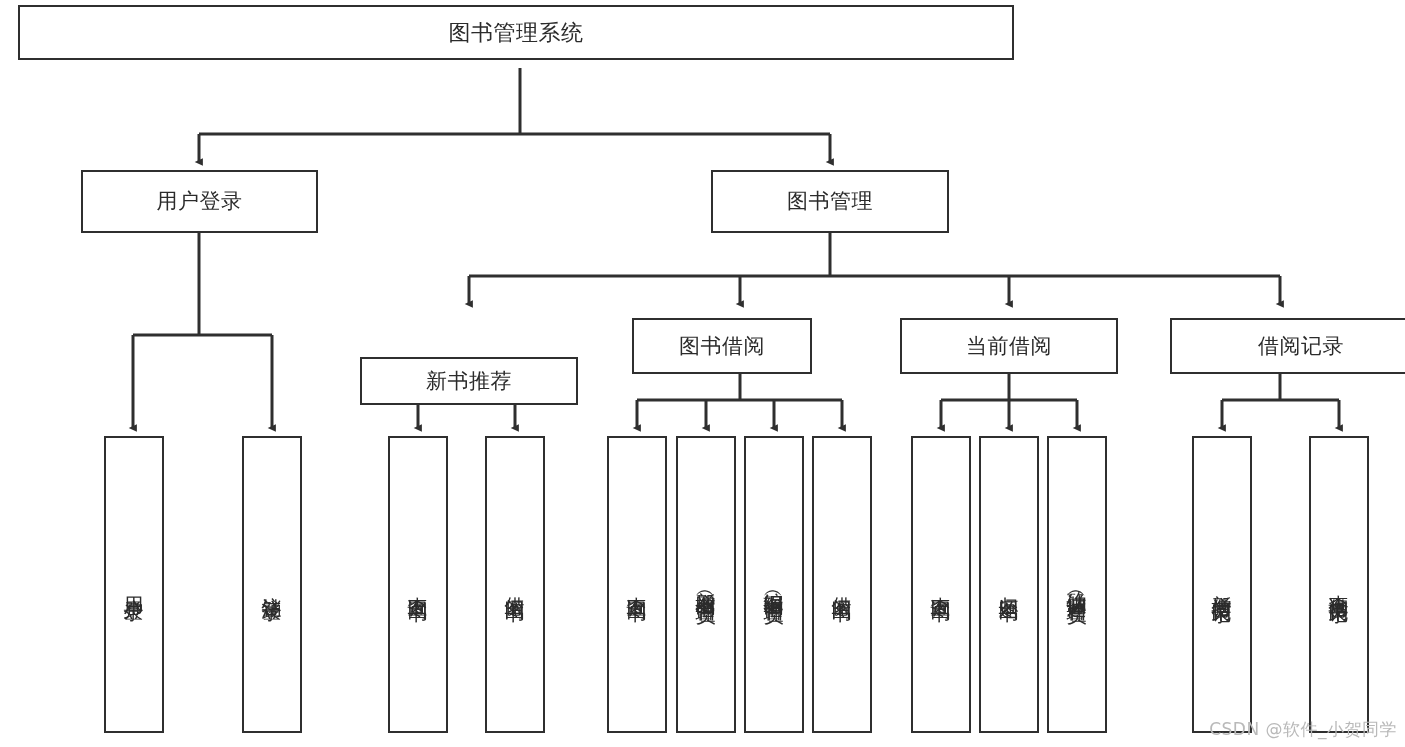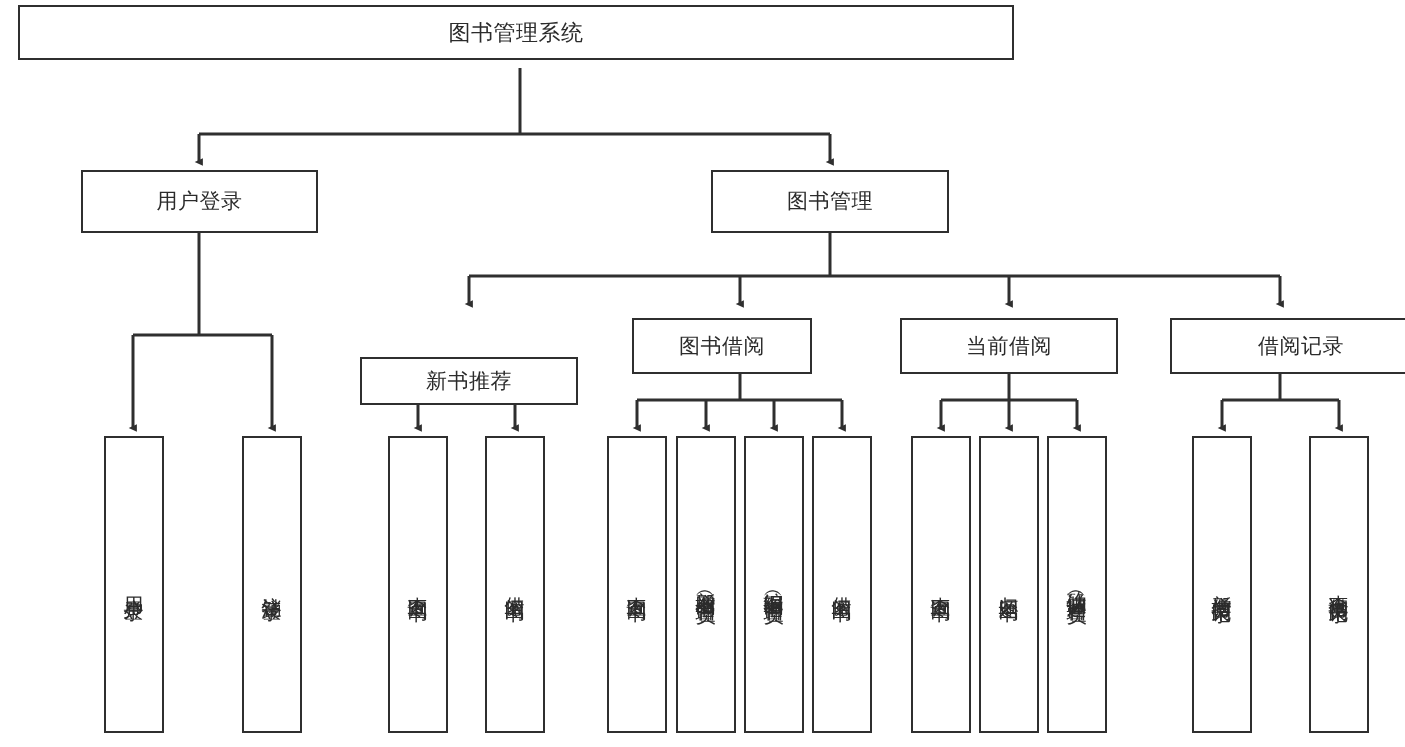--- a/index.html
+++ b/index.html
@@ -191,14 +191,15 @@
     <span class="lbl">确认归还（管理员）</span>
   </div>
 
   <div class="node v" style="left:1192px; top:436px; width:60px; height:297px;">
     <span class="lbl">新增借阅记录</span>
   </div>
   <div class="node v" style="left:1309px; top:436px; width:60px; height:297px;">
     <span class="lbl">查询借阅记录</span>
   </div>
 
+  <div class="watermark">CSDN @软件_小贺同学</div>
 
 </div>
 
 </body></html>

